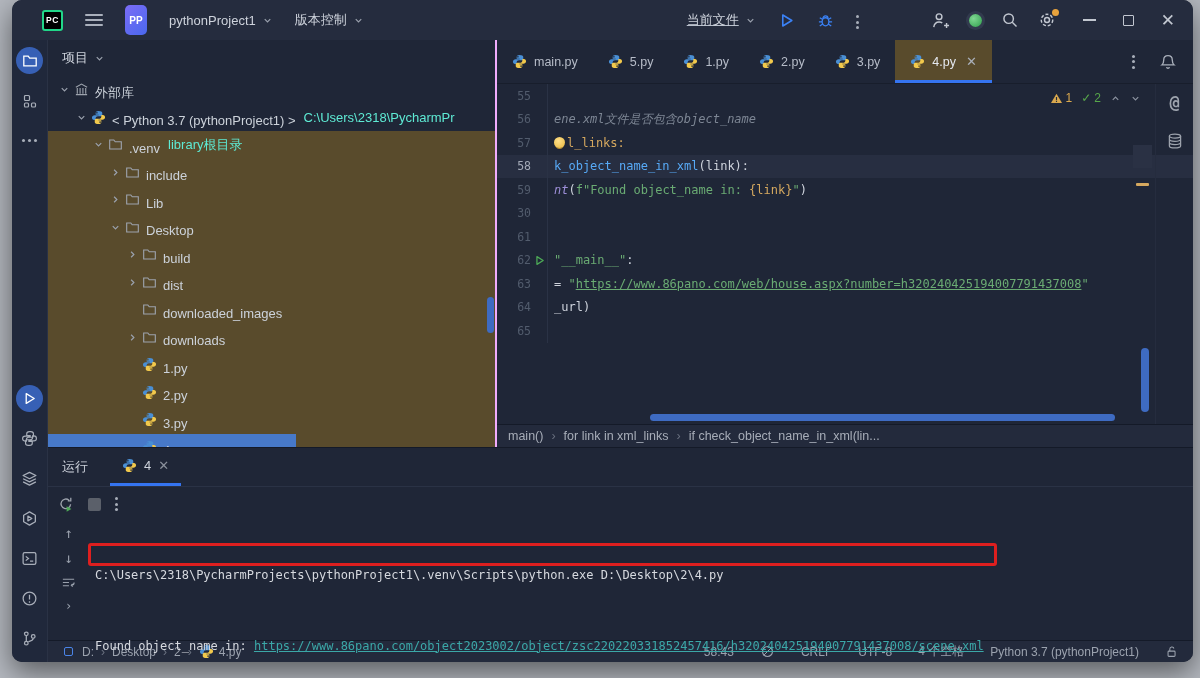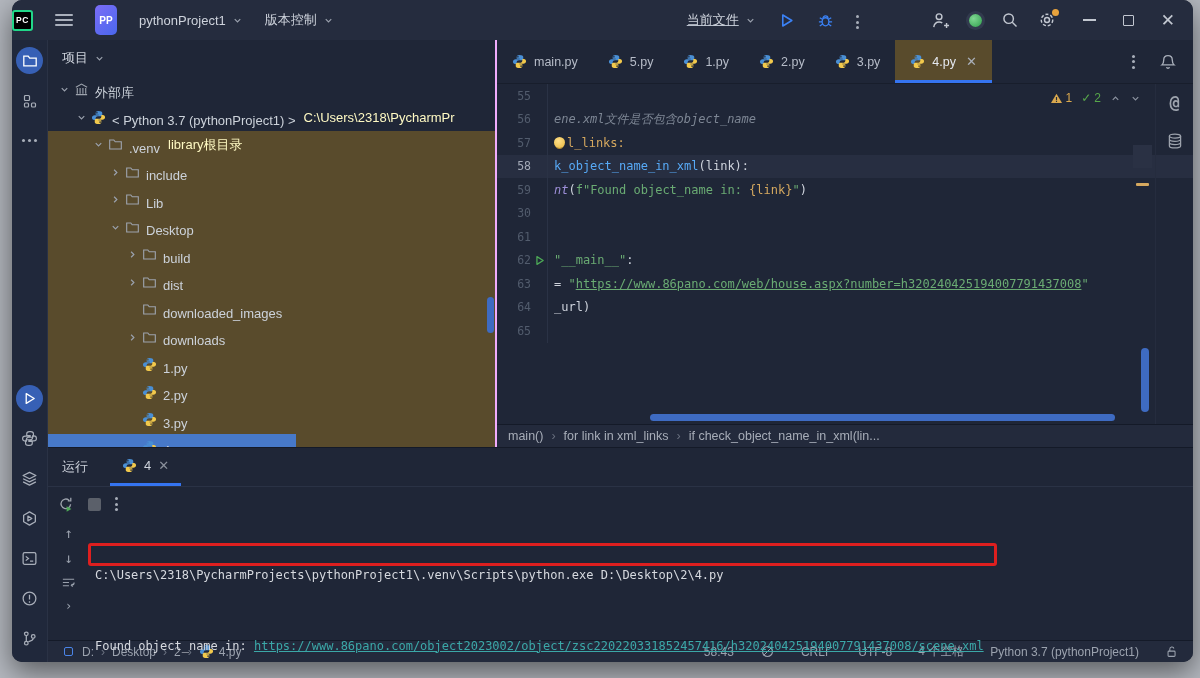--- a/index.html
+++ b/index.html
@@ -5,21 +5,21 @@
   * { box-sizing: border-box; margin: 0; padding: 0; }
   html,body { width:1200px; height:678px; overflow:hidden; }
   body { background:#b4b8bf; font-family:"Liberation Sans",sans-serif; position:relative; }
 
   #window{ position:absolute; left:12px; top:0; width:1181px; height:662px;
     background:#1f2637; border-radius:10px; box-shadow:0 10px 28px rgba(0,0,0,.5);
     overflow:hidden; display:flex; flex-direction:column; color:#ced3dc; }
 
   
   #titlebar{ height:40px; flex:0 0 40px; background:#252c3e; display:flex; align-items:center; font-size:13px; }
-  .tb-left{ display:flex; align-items:center; gap:22px; }
+  .tb-left{ display:flex; align-items:center; gap:22px; padding-left:30px; }
   .pc-logo{ width:21px; height:21px; background:#000; border:2px solid #21d789; border-radius:3px;
     color:#fff; font-size:8.5px; font-weight:bold; display:flex; align-items:center; justify-content:center; letter-spacing:.5px;}
   .hamburger{ width:18px; display:flex; flex-direction:column; gap:3px; }
   .hamburger i{ height:2px; background:#aab0bc; border-radius:1px; }
   .pp-badge{ width:22px; height:30px; border-radius:5px; background:linear-gradient(135deg,#7b6cf6,#4a68ee);
     color:#fff; font-size:10px; font-weight:bold; display:flex; align-items:center; justify-content:center; }
   .tb-item{ display:flex; align-items:center; gap:6px; color:#ced3dc; }
   .tb-center{ margin-left:auto; display:flex; align-items:flex-end; gap:22px; color:#b9c0cc;text-decoration:underline; }
   .tb-right{ display:flex; align-items:center; gap:19px; margin-left:72px; padding-right:18px; }
   .winctl{ display:flex; align-items:center; gap:27px; margin-left:8px; }
@@ -43,21 +43,21 @@
   
   #project-panel{ width:449px; flex:0 0 449px; background:#1f2637; border-right:2px solid #f0abfc; overflow:hidden; position:relative; }
   #project-header{ height:36px; display:flex; align-items:center; gap:6px; padding-left:14px; font-size:13px; color:#ced3dc; }
   .tree-row{ height:27.5px; display:flex; align-items:center; font-size:13px; color:#ccd2da; position:relative; white-space:nowrap; }
   .tree-row.olive{ background:#594b2c; }
   .tree-row .sel-bar{ position:absolute; left:0; top:0; width:248px; height:100%; background:#4779c9; }
   .tree-row > *{ position:relative; }
   .chev-slot{ width:16px; display:flex; justify-content:center; flex:0 0 16px; }
   .tree-icon{ width:16px; height:16px; flex:0 0 16px; margin-left:1px; display:flex; align-items:center; justify-content:center; }
   .tree-label{ margin-left:6px;margin-top:7px; }
-  .tree-suffix{ margin-left:8px; color:#fef9c3; }
+  .tree-suffix{ margin-left:8px; color:#5eead4; }
   #tree-scrollbar{ position:absolute; right:1px; top:257px; width:7px; height:36px; background:#3e6bc2; border-radius:4px; }
 
   
   #editor-col{ flex:1; display:flex; flex-direction:column; min-width:0; background:#1f2637; }
   #tab-bar{ height:44px; flex:0 0 44px; display:flex; align-items:center; border-bottom:1px solid #181e2c; }
   .tab{ height:100%; display:flex; align-items:center; gap:7px; padding:0 15px; font-size:12.5px; color:#b6bcc8; }
   .tab.active{ background:#594b2c; color:#e4e8ef; box-shadow:inset 0 -3px #3574f0; }
   .tab .tab-close{ color:#aab0ba; font-size:13px; margin-left:3px; }
   .tabbar-right{ margin-left:auto; display:flex; align-items:center; gap:24px; padding-right:16px; color:#a8aeb9; }
 

